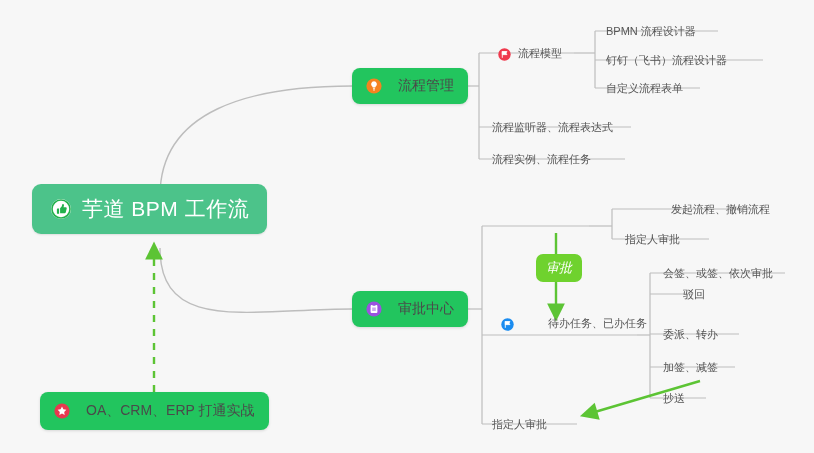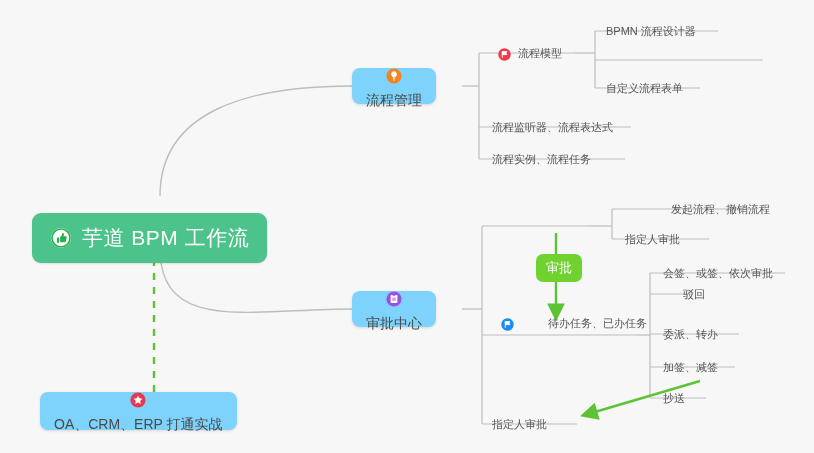--- a/index.html
+++ b/index.html
@@ -47,27 +47,26 @@
     box-shadow: 0 1px 2px rgba(0,0,0,0.10);
   }
   .node-root .label {
     color: #ffffff;
     font-size: 21px;
     letter-spacing: 0.5px;
   }
 
   
   .node-card {
-    background: #7dd3fc;
+    background: #22c55e;
     border-radius: 8px;
     padding: 0 14px;
     height: 36px;
-    gap: 8px;
+    gap: 16px;
     box-shadow: 0 1px 3px rgba(0,0,0,0.13);
-    flex-direction: column;
   }
   .node-card .label {
     color: #4a4a4a;
     font-size: 14px;
   }
 
   
   .node-plain {
     height: 26px;
     padding: 0 6px 0 8px;
@@ -83,20 +82,21 @@
   .node-tag {
     background: #6fd22e;
     border-radius: 7px;
     height: 28px;
     padding: 0 10px;
     justify-content: center;
   }
   .node-tag .label {
     color: #ffffff;
     font-size: 13px;
+    font-style: italic;
   }
 
   
   .ico {
     width: 16px;
     height: 16px;
     flex: 0 0 16px;
     display: block;
   }
   .ico-lg {
@@ -157,21 +157,21 @@
     <path d="M650,367 L735,367" fill="none" stroke="#bdbdbd" stroke-width="1.2"></path>
     <path d="M650,398 L706,398" fill="none" stroke="#bdbdbd" stroke-width="1.2"></path>
 
     <path d="M154,392 L154,250" fill="none" stroke="#5cc434" stroke-width="2.4" stroke-dasharray="7 7" marker-end="url(#arrow-green)"></path>
 
     <path d="M556,233 L556,313" fill="none" stroke="#5cc434" stroke-width="2.4" marker-end="url(#arrow-green)"></path>
 
     <path d="M700,381 L588,414" fill="none" stroke="#5cc434" stroke-width="2.4" marker-end="url(#arrow-green)"></path>
   </svg>
 
-  <div class="node node-root" style="left:32px; top:213px;">
+  <div class="node node-root" style="left:32px; top:184px;">
     <span class="ico ico-lg">
       <svg viewBox="0 0 22 22" width="22" height="22">
         <circle cx="11" cy="11" r="10" fill="#ffffff"></circle>
         <circle cx="11" cy="11" r="9" fill="none" stroke="#22b14c" stroke-width="1.6"></circle>
         <path d="M7 10.6h2.1v5.2H7.5a.6.6 0 0 1-.6-.6v-4a.6.6 0 0 1 .6-.6z" fill="#22b14c"></path>
         <path d="M10.1 10.3c.9-.7 1.7-1.7 1.9-2.7.1-.6.1-1.6.9-1.6.7 0 1.1.6 1.1 1.3 0 .7-.3 1.5-.5 2h2.2c.7 0 1.2.6 1 1.3l-.9 3.6c-.15.62-.6 1-1.2 1h-4.5z" fill="#22b14c"></path>
       </svg>
     </span>
     <span class="label">芋道 BPM 工作流</span>
   </div>
@@ -203,20 +203,23 @@
       <svg viewBox="0 0 13 13" width="13" height="13">
         <circle cx="6.5" cy="6.5" r="6.2" fill="#f0394d"></circle>
         <path d="M4.3 3.2v6.6M4.3 3.6h4.6l-1 1.5 1 1.5H4.3z" fill="#ffffff" stroke="#ffffff" stroke-width="0.9" stroke-linejoin="round"></path>
       </svg>
     </span>
     <span class="label">流程模型</span>
   </div>
 
   <div class="node node-plain" style="left:598px; top:18px;">
     <span class="label">BPMN 流程设计器</span>
+  </div>
+  <div class="node node-plain" style="left:598px; top:47px;">
+    <span class="label">钉钉（飞书）流程设计器</span>
   </div>
   <div class="node node-plain" style="left:598px; top:75px;">
     <span class="label">自定义流程表单</span>
   </div>
 
   <div class="node node-plain" style="left:484px; top:114px;">
     <span class="label">流程监听器、流程表达式</span>
   </div>
   <div class="node node-plain" style="left:484px; top:146px;">
     <span class="label">流程实例、流程任务</span>

